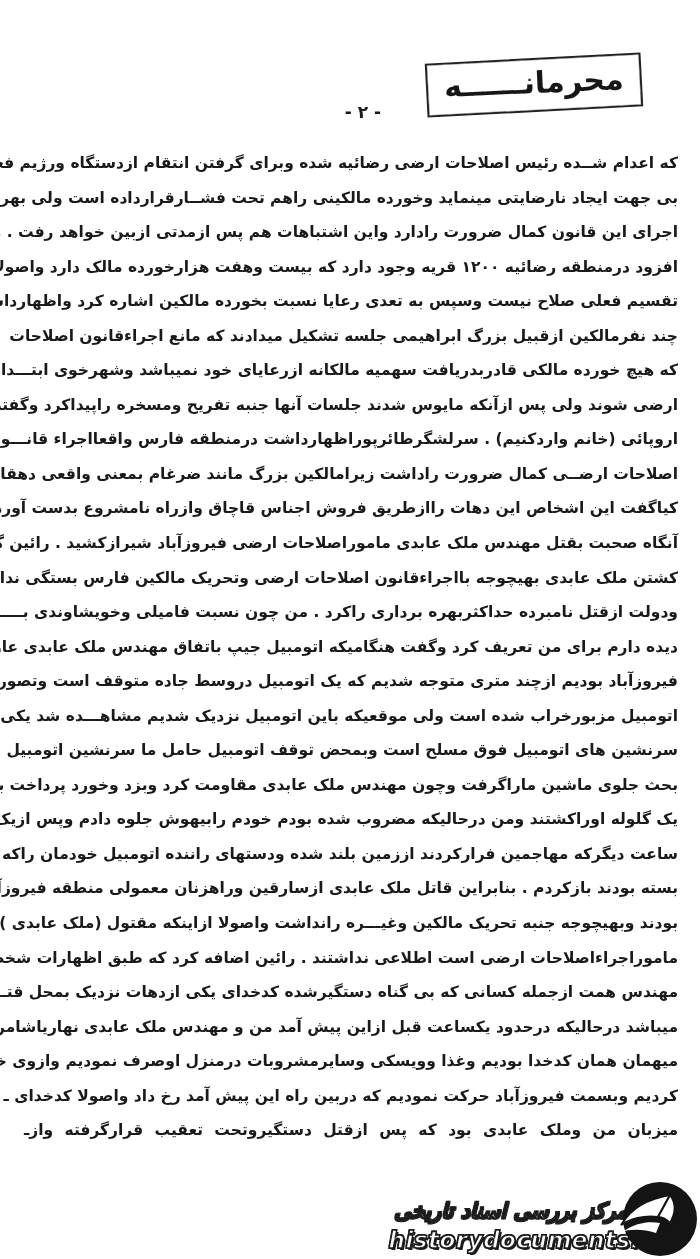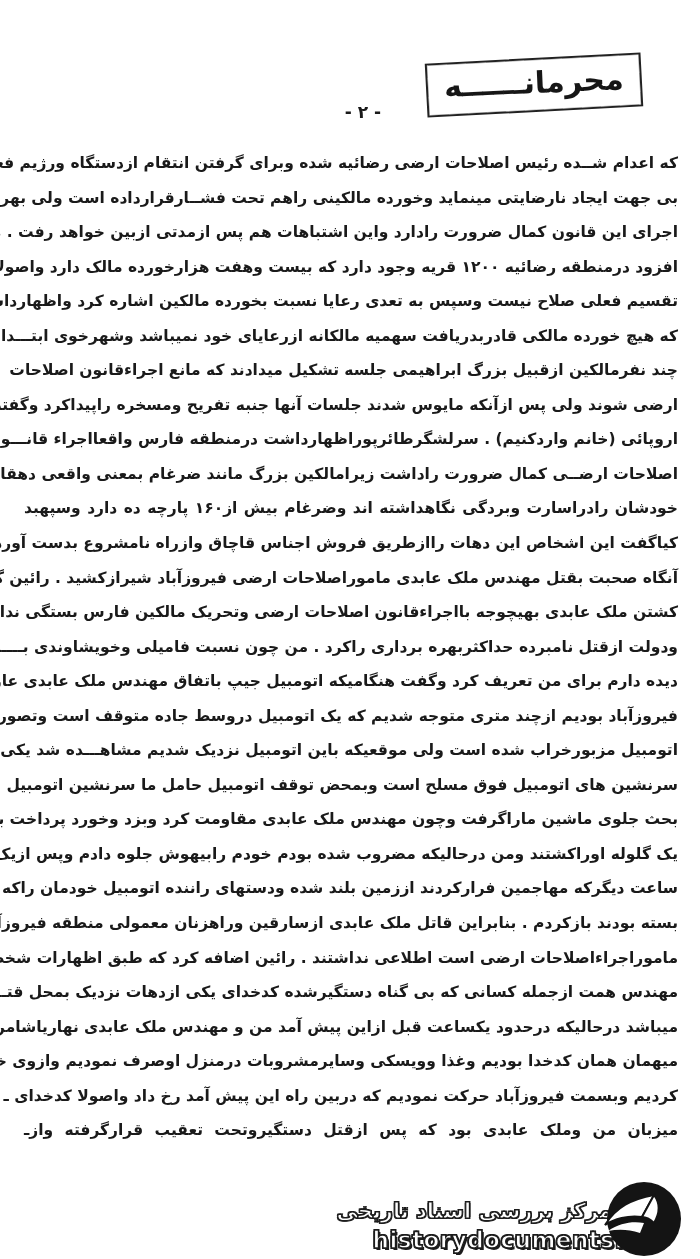--- a/index.html
+++ b/index.html
@@ -53,23 +53,24 @@
     white-space:nowrap;
     text-align:justify;
     text-align-last:justify;
     -moz-text-align-last:justify;
     overflow:visible;
     color:#1a1a1a;
   }
   
   .watermark{
     position:absolute;
-    right:16px;bottom:0;
+    right:0;bottom:0;
     width:330px;height:85px;
     pointer-events:none;
+    font-style:italic;
   }
   .wm-name{
     position:absolute;
     right:72px;bottom:36px;
     direction:rtl;
     font-size:21px;font-weight:700;
     color:#ffffff;
     -webkit-text-stroke:1.2px #1c1c1c;
     text-shadow:-1px -1px 0 #1c1c1c,1px -1px 0 #1c1c1c,-1px 1px 0 #1c1c1c,1px 1px 0 #1c1c1c;
     white-space:nowrap;
@@ -100,38 +101,38 @@
   </div>
 
   <div class="page-number">- ۲ -</div>
 
   <div class="body-text">
       <div class="line">که اعدام شــده رئیس اصلاحات ارضی رضائیه شده وبرای گرفتن انتقام ازدستگاه ورژیم فعلـــی</div>
       <div class="line">بی جهت ایجاد نارضایتی مینماید وخورده مالکینی راهم تحت فشــارقرارداده است ولی بهرحال</div>
       <div class="line">اجرای این قانون کمال ضرورت رادارد واین اشتباهات هم پس ازمدتی ازبین خواهد رفت . مشارالیه</div>
       <div class="line">افزود درمنطقه رضائیه ۱۲۰۰ قریه وجود دارد که بیست وهفت هزارخورده مالک دارد واصولا نحوه</div>
       <div class="line">تقسیم فعلی صلاح نیست وسپس به تعدی رعایا نسبت بخورده مالکین اشاره کرد واظهارداشت</div>
+      <div class="line">چند نفرمالکین ازقبیل بزرگ ابراهیمی جلسه تشکیل میدادند که مانع اجراءقانون اصلاحات</div>
       <div class="line">که هیچ خورده مالکی قادربدریافت سهمیه مالکانه ازرعایای خود نمیباشد وشهرخوی ابتـــدا</div>
-      <div class="line">چند نفرمالکین ازقبیل بزرگ ابراهیمی جلسه تشکیل میدادند که مانع اجراءقانون اصلاحات</div>
       <div class="line">ارضی شوند ولی پس ازآنکه مایوس شدند جلسات آنها جنبه تفریح ومسخره راپیداکرد وگفتنـــد</div>
       <div class="line">اروپائی (خانم واردکنیم) . سرلشگرطائرپوراظهارداشت درمنطقه فارس واقعااجراء قانـــون</div>
       <div class="line">اصلاحات ارضــی کمال ضرورت راداشت زیرامالکین بزرگ مانند ضرغام بمعنی واقعی دهقانان</div>
-      <div class="line">خودشان رادراسارت وبردگی نگاهداشته اند وضرغام بیش از۱۶۰ پارچه ده دارد وسپهبد</div>
       <div class="line">کیاگفت این اشخاص این دهات راازطریق فروش اجناس قاچاق وازراه نامشروع بدست آورده اند .</div>
       <div class="line">آنگاه صحبت بقتل مهندس ملک عابدی ماموراصلاحات ارضی فیروزآباد شیرازکشید . رائین گفــت</div>
       <div class="line">کشتن ملک عابدی بهیچوجه بااجراءقانون اصلاحات ارضی وتحریک مالکین فارس بستگی نداشته</div>
       <div class="line">ودولت ازقتل نامبرده حداکثربهره برداری راکرد . من چون نسبت فامیلی وخویشاوندی بــــا</div>
       <div class="line">دیده دارم برای من تعریف کرد وگفت هنگامیکه اتومبیل جیپ باتفاق مهندس ملک عابدی عازم</div>
       <div class="line">فیروزآباد بودیم ازچند متری متوجه شدیم که یک اتومبیل دروسط جاده متوقف است وتصورکردیم</div>
       <div class="line">اتومبیل مزبورخراب شده است ولی موقعیکه باین اتومبیل نزدیک شدیم مشاهـــده شد یکی از ـ</div>
       <div class="line">سرنشین های اتومبیل فوق مسلح است وبمحض توقف اتومبیل حامل ما سرنشین اتومبیل مورد</div>
       <div class="line">بحث جلوی ماشین ماراگرفت وچون مهندس ملک عابدی مقاومت کرد وبزد وخورد پرداخت باشلیک ـ</div>
       <div class="line">یک گلوله اوراکشتند ومن درحالیکه مضروب شده بودم خودم رابیهوش جلوه دادم وپس ازیک ـ</div>
       <div class="line">ساعت دیگرکه مهاجمین فرارکردند اززمین بلند شده ودستهای راننده اتومبیل خودمان راکه ـ</div>
       <div class="line">بسته بودند بازکردم . بنابراین قاتل ملک عابدی ازسارقین وراهزنان معمولی منطقه فیروزآباد</div>
+      <div class="line">بودند وبهیچوجه جنبه تحریک مالکین وغیـــره رانداشت واصولا ازاینکه مقتول (ملک عابدی )</div>
       <div class="line">ماموراجراءاصلاحات ارضی است اطلاعی نداشتند . رائین اضافه کرد که طبق اظهارات شخص</div>
       <div class="line">مهندس همت ازجمله کسانی که بی گناه دستگیرشده کدخدای یکی ازدهات نزدیک بمحل قتــل</div>
       <div class="line">میباشد درحالیکه درحدود یکساعت قبل ازاین پیش آمد من و مهندس ملک عابدی نهاریاشامرا</div>
       <div class="line">میهمان همان کدخدا بودیم وغذا وویسکی وسایرمشروبات درمنزل اوصرف نمودیم وازوی خداحافظی</div>
       <div class="line">کردیم وبسمت فیروزآباد حرکت نمودیم که دربین راه این پیش آمد رخ داد واصولا کدخدای ـ</div>
       <div class="line">میزبان من وملک عابدی بود که پس ازقتل دستگیروتحت تعقیب قرارگرفته وازـ</div>
     </div>
 
   <div class="watermark">
     <div class="wm-name">مرکز بررسی اسناد تاریخی</div>

